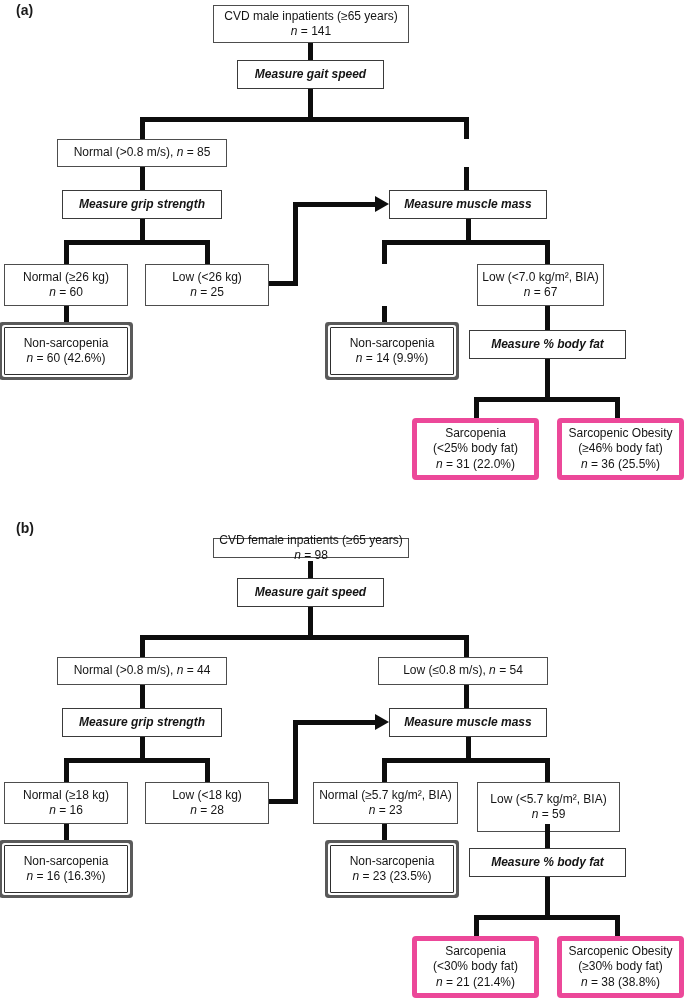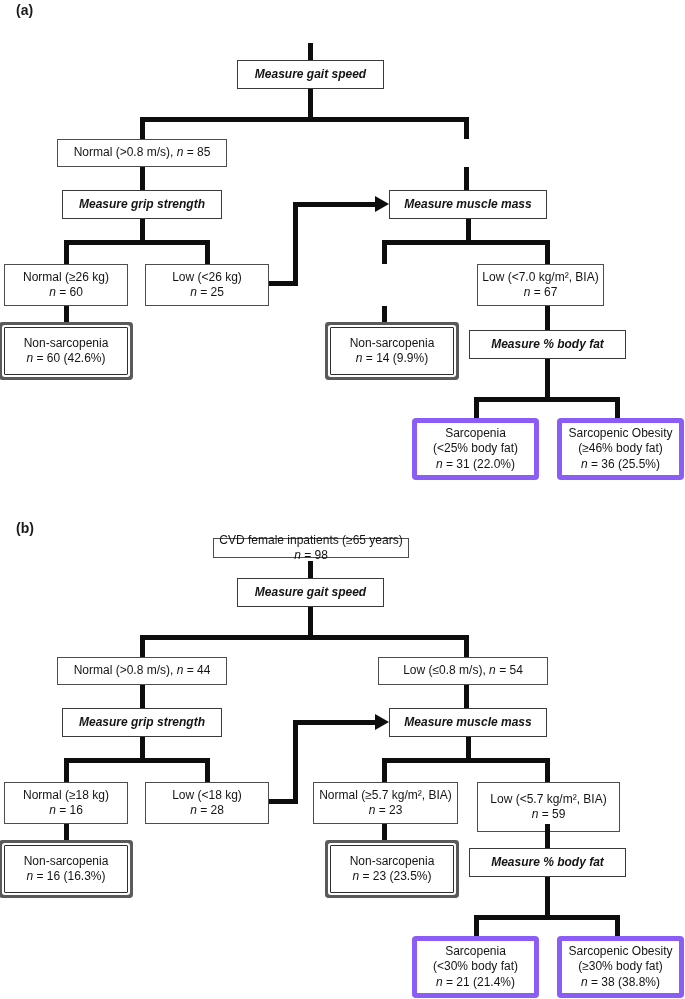--- a/index.html
+++ b/index.html
@@ -6,33 +6,37 @@
   #fig{position:relative;width:685px;height:999px;background:#fff;
        font-family:"Liberation Sans",sans-serif;color:#111;overflow:hidden;}
   .panel{position:absolute;left:0;width:685px;height:481px;}
   .plabel{position:absolute;font-size:14px;font-weight:bold;color:#1a1a1a;}
   .box{position:absolute;background:#fff;border:1.5px solid #4d4d4d;
        display:flex;flex-direction:column;justify-content:center;align-items:center;
        text-align:center;font-size:12px;line-height:1.28;color:#141414;box-sizing:border-box;}
   .box span{display:block;white-space:nowrap;}
   .process{font-weight:bold;font-style:italic;border-color:#3a3a3a;}
   .dbl{border:1.5px solid #2e2e2e;box-shadow:0 0 0 2px #fff,0 0 0 5px #5a5a5a;border-radius:1px;}
-  .outcome{border:5px solid #8b5cf6;border-radius:4px;}
+  .outcome{border:5px solid #ec4899;border-radius:4px;}
   .ln{position:absolute;background:#0d0d0d;}
   .ah{position:absolute;width:0;height:0;border-top:8px solid transparent;
       border-bottom:8px solid transparent;border-left:14px solid #0d0d0d;}
 </style>
 </head>
 <body>
 
 <div id="fig">
 
   <div class="panel" style="top:0px">
     <div class="plabel" style="left:16px;top:2px">(a)</div>
 
+    <div class="box" style="left:213px;top:5px;width:196px;height:38px">
+      <span>CVD male inpatients (≥65 years)</span>
+      <span><i>n</i> = 141</span>
+    </div>
 
     <div class="ln" style="left:308px;top:43px;width:5px;height:17px"></div>
 
     <div class="box process" style="left:237px;top:60px;width:147px;height:29px">
       <span>Measure gait speed</span>
     </div>
 
     <div class="ln" style="left:308px;top:89px;width:5px;height:28px"></div>
     <div class="ln" style="left:140px;top:117px;width:329px;height:5px"></div>
     <div class="ln" style="left:140px;top:117px;width:5px;height:22px"></div>

